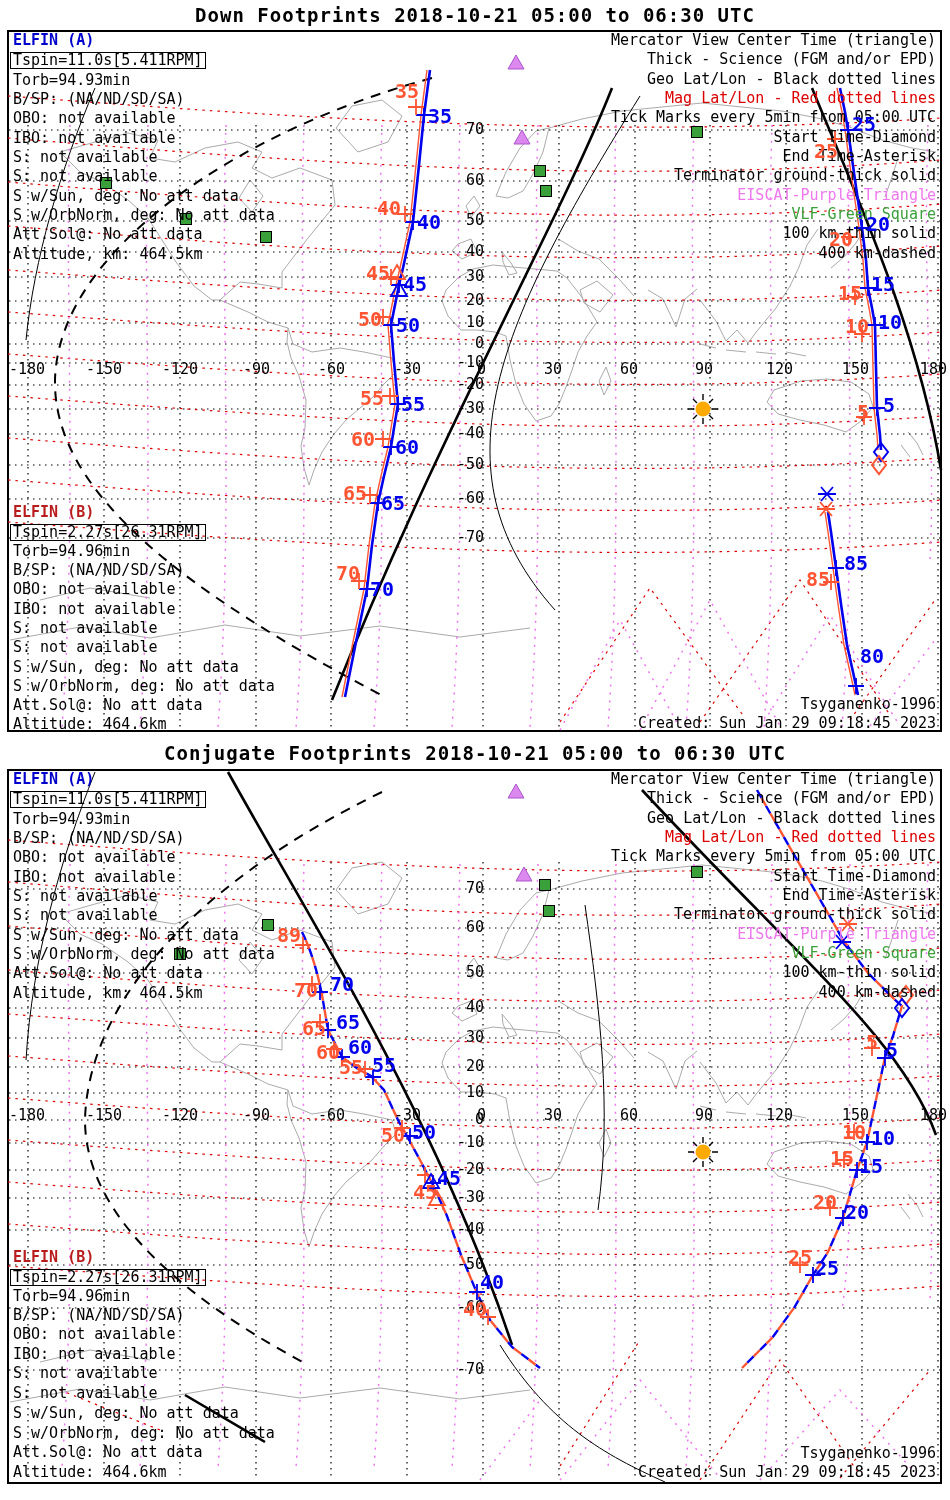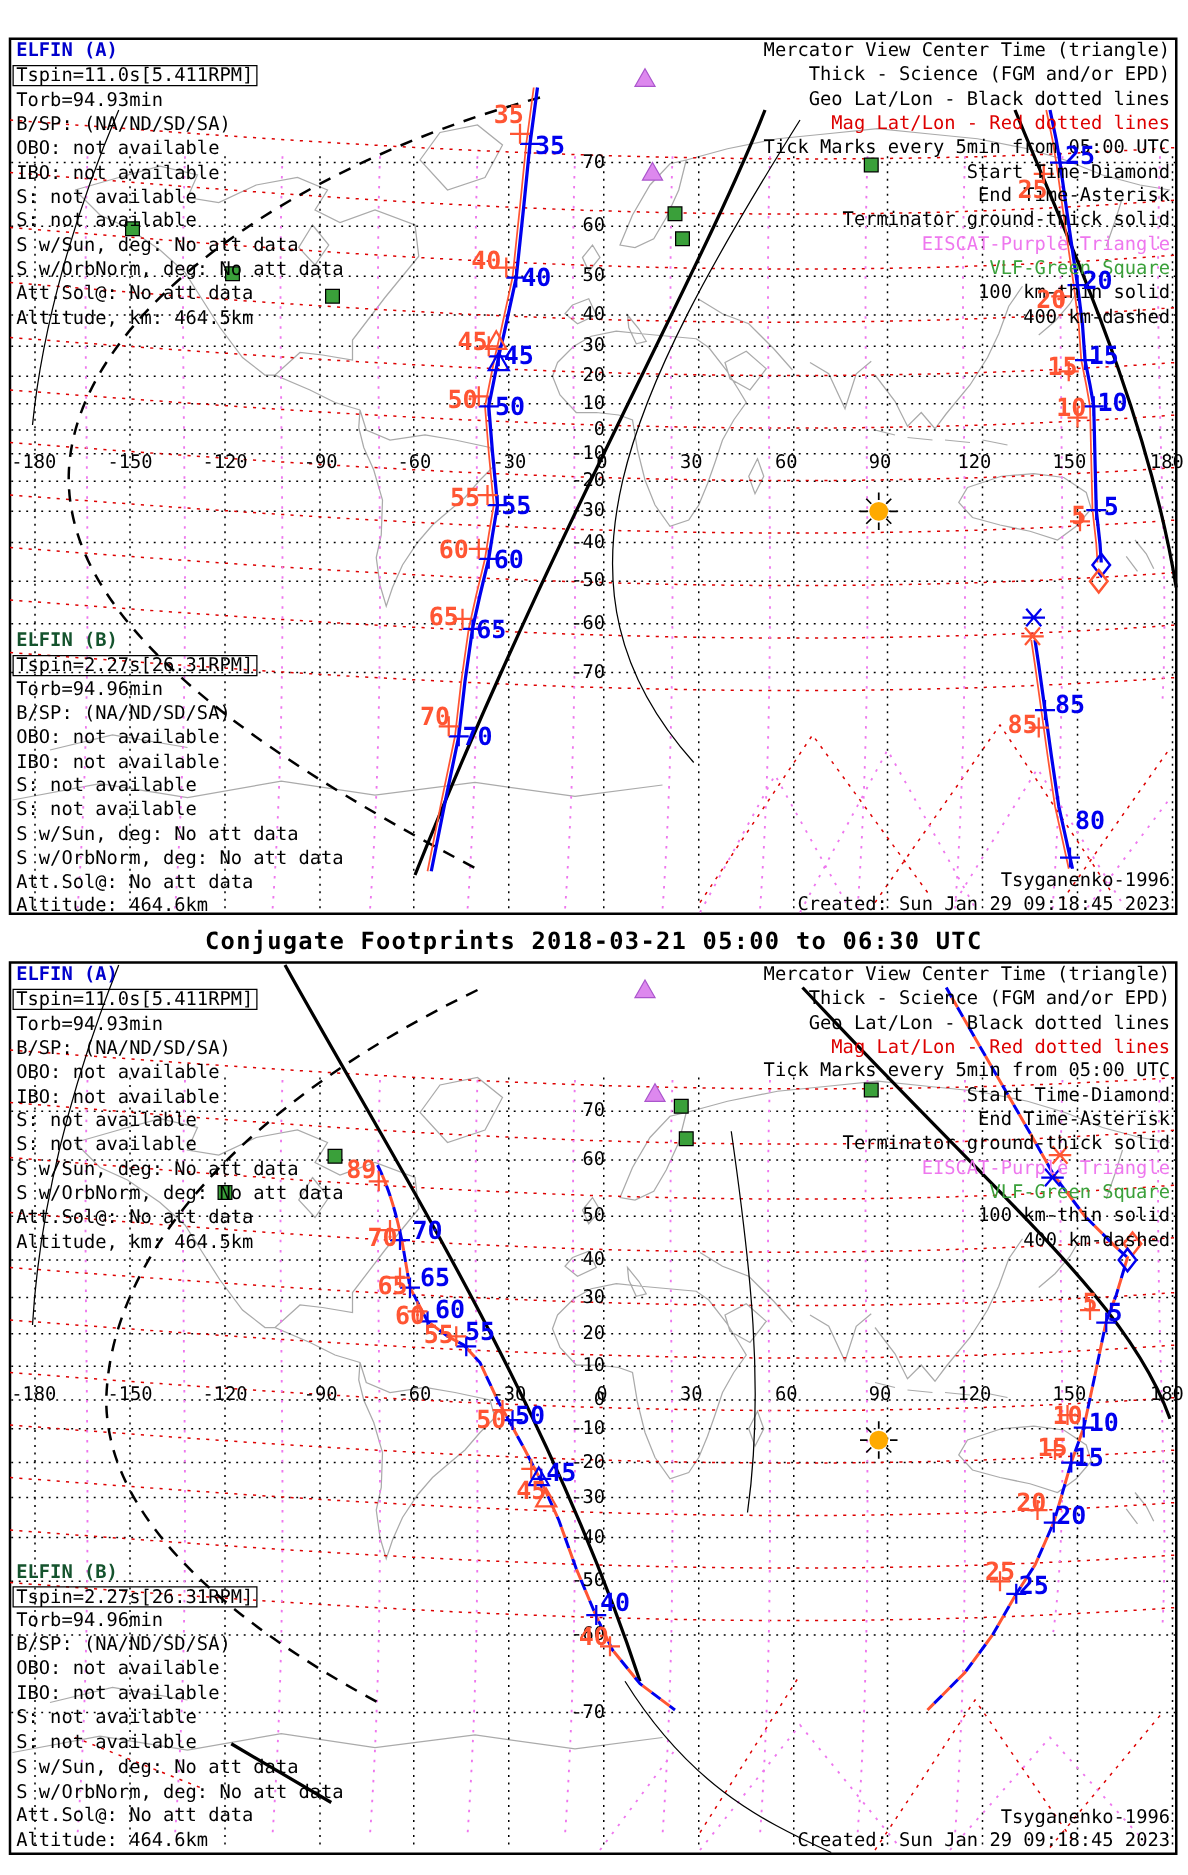--- a/index.html
+++ b/index.html
@@ -5,34 +5,35 @@
   html,body{margin:0;padding:0;background:#ffffff;}
   #page{position:relative;width:950px;height:1500px;background:#fff;overflow:hidden;
         font-family:"DejaVu Sans Mono",monospace;}
   .ptitle{position:absolute;left:475px;transform:translateX(-50%);
           font:bold 19px "DejaVu Sans Mono",monospace;letter-spacing:1px;color:#000;white-space:pre;}
   svg{position:absolute;left:0;top:0;}
   .overlay{position:absolute;left:0;top:0;width:950px;height:1500px;pointer-events:none;}
   .lbl{position:absolute;white-space:pre;font:15px "DejaVu Sans Mono",monospace;color:#000;line-height:1;}
   .r{transform:translateX(-100%);}
   .ah{color:#0000cc;font-weight:bold;}
-  .bh{color:#14532d;font-weight:bold;}
+  .bh{color:#b91c1c;font-weight:bold;}
   .rd{color:#dd0000;}
   .mg{color:#ee77ee;}
   .gn{color:#3aa03a;}
   .bx{border:1px solid #000;padding:0 2px;margin-left:-3px;}
   .tb{font:bold 20px "DejaVu Sans Mono",monospace;color:#0000ee;}
   .tr{font:bold 20px "DejaVu Sans Mono",monospace;color:#ff5533;}
 </style>
 </head>
 <body>
 
 <div id="page">
 
-  <div class="ptitle" style="top:742px">Conjugate Footprints 2018-03-21 05:00 to 06:30 UTC</div>
+  <div class="ptitle" style="top:4px">Down Footprints 2018-10-21 05:00 to 06:30 UTC</div>
+  <div class="ptitle" style="top:742px">Conjugate Footprints 2018-10-21 05:00 to 06:30 UTC</div>
 
   <svg width="950" height="1500" viewBox="0 0 950 1500">
     <defs>
       <path id="plus" d="M-8 0H8M0 -8V8" fill="none"></path>
       <path id="ast" d="M-9 0H9M-6 -7L6 7M-6 7L6 -7" fill="none"></path>
       <path id="dia" d="M0 -9L7 0L0 9L-7 0Z" fill="none"></path>
       <path id="tri" d="M0 -8L8 6H-8Z"></path>
       <rect id="sq" x="-5.5" y="-5.5" width="11" height="11"></rect>
       <g id="sun">
         <circle r="7.5" fill="#ffaa00" stroke="none"></circle>

